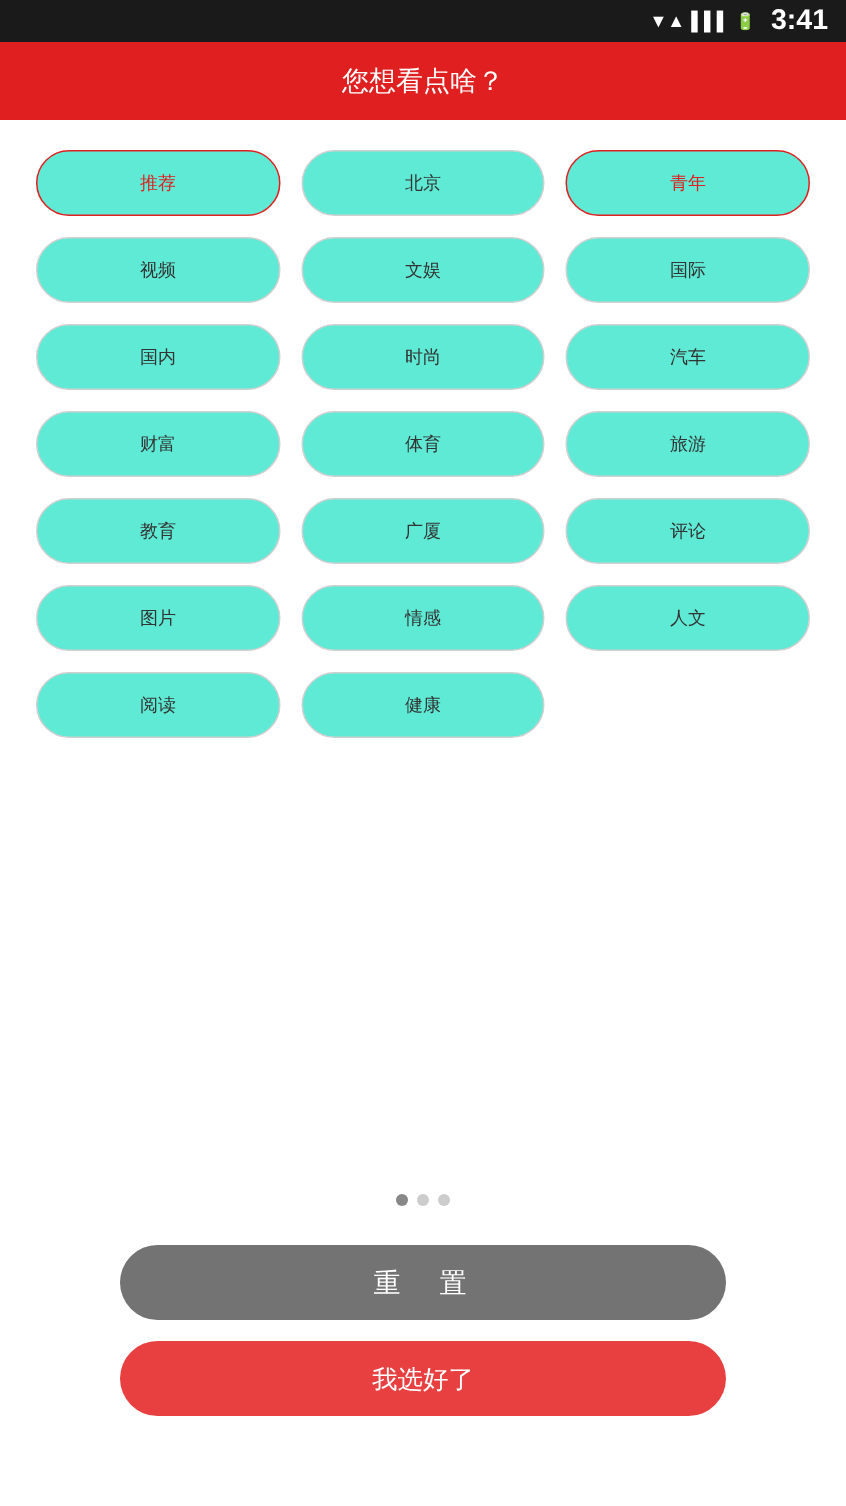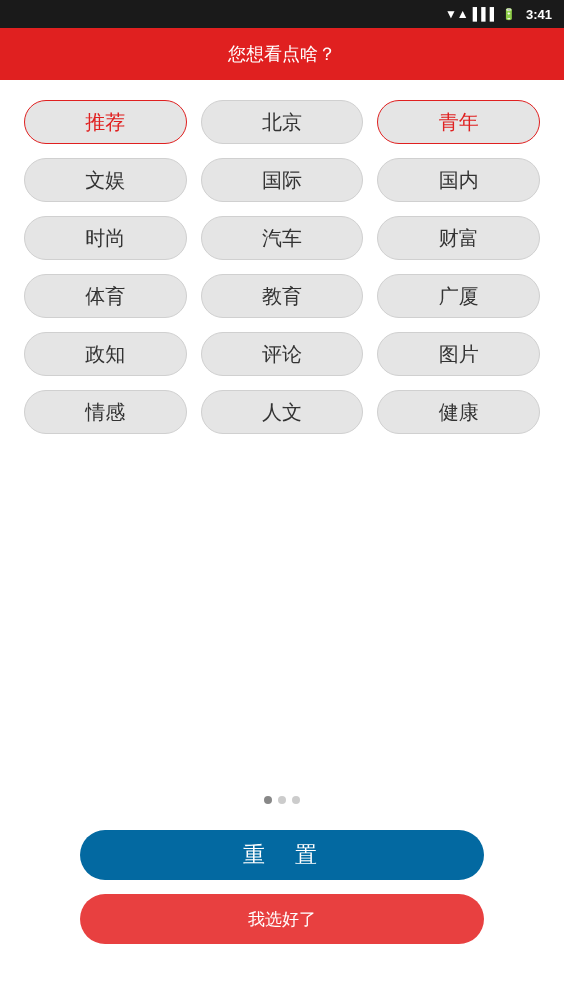--- a/index.html
+++ b/index.html
@@ -22,21 +22,21 @@
       height: 28px;
       display: flex;
       align-items: center;
       justify-content: flex-end;
       padding: 0 12px;
       gap: 6px;
     }
 
     .status-bar-time {
       color: white;
-      font-size: 13px;
+      font-size: 19px;
       font-weight: 600;
     }
 
     .status-icons {
       display: flex;
       align-items: center;
       gap: 4px;
       margin-right: 4px;
     }
 
@@ -65,24 +65,24 @@
       gap: 14px;
     }
 
     .tag-item {
       border: 1.5px solid #d0d0d0;
       border-radius: 24px;
       height: 44px;
       display: flex;
       align-items: center;
       justify-content: center;
-      font-size: 20px;
+      font-size: 12px;
       color: #333333;
       cursor: pointer;
-      background: #e5e5e5;
+      background: #5eead4;
     }
 
     .tag-item.selected {
       border-color: #e02020;
       color: #e02020;
     }
 
     .spacer {
       flex: 1;
     }
@@ -92,23 +92,23 @@
       display: flex;
       flex-direction: column;
       gap: 14px;
       align-items: center;
     }
 
     .btn-reset {
       width: 100%;
       height: 50px;
       border-radius: 25px;
-      background: #0369a1;
-      color: white;
-      font-size: 22px;
+      background: #737373;
+      color: white;
+      font-size: 18px;
       letter-spacing: 4px;
       border: none;
       cursor: pointer;
       display: flex;
       align-items: center;
       justify-content: center;
     }
 
     .btn-confirm {
       width: 100%;
@@ -158,34 +158,36 @@
 <div class="header">
   <span class="header-title">您想看点啥？</span>
 </div>
 
 <div class="content">
   <div class="tags-grid" id="tags-container">
 
   <div class="tag-item selected">推荐</div>
       <div class="tag-item">北京</div>
       <div class="tag-item selected">青年</div>
+      <div class="tag-item">视频</div>
       <div class="tag-item">文娱</div>
       <div class="tag-item">国际</div>
       <div class="tag-item">国内</div>
       <div class="tag-item">时尚</div>
       <div class="tag-item">汽车</div>
       <div class="tag-item">财富</div>
       <div class="tag-item">体育</div>
+      <div class="tag-item">旅游</div>
       <div class="tag-item">教育</div>
       <div class="tag-item">广厦</div>
-      <div class="tag-item">政知</div>
       <div class="tag-item">评论</div>
       <div class="tag-item">图片</div>
       <div class="tag-item">情感</div>
       <div class="tag-item">人文</div>
+      <div class="tag-item">阅读</div>
       <div class="tag-item">健康</div>
     </div>
 </div>
 
 <div class="spacer"></div>
 
 <div class="bottom-area">
   <div class="dots" id="dots-container">
       <div class="dot active"></div>
       <div class="dot"></div>

